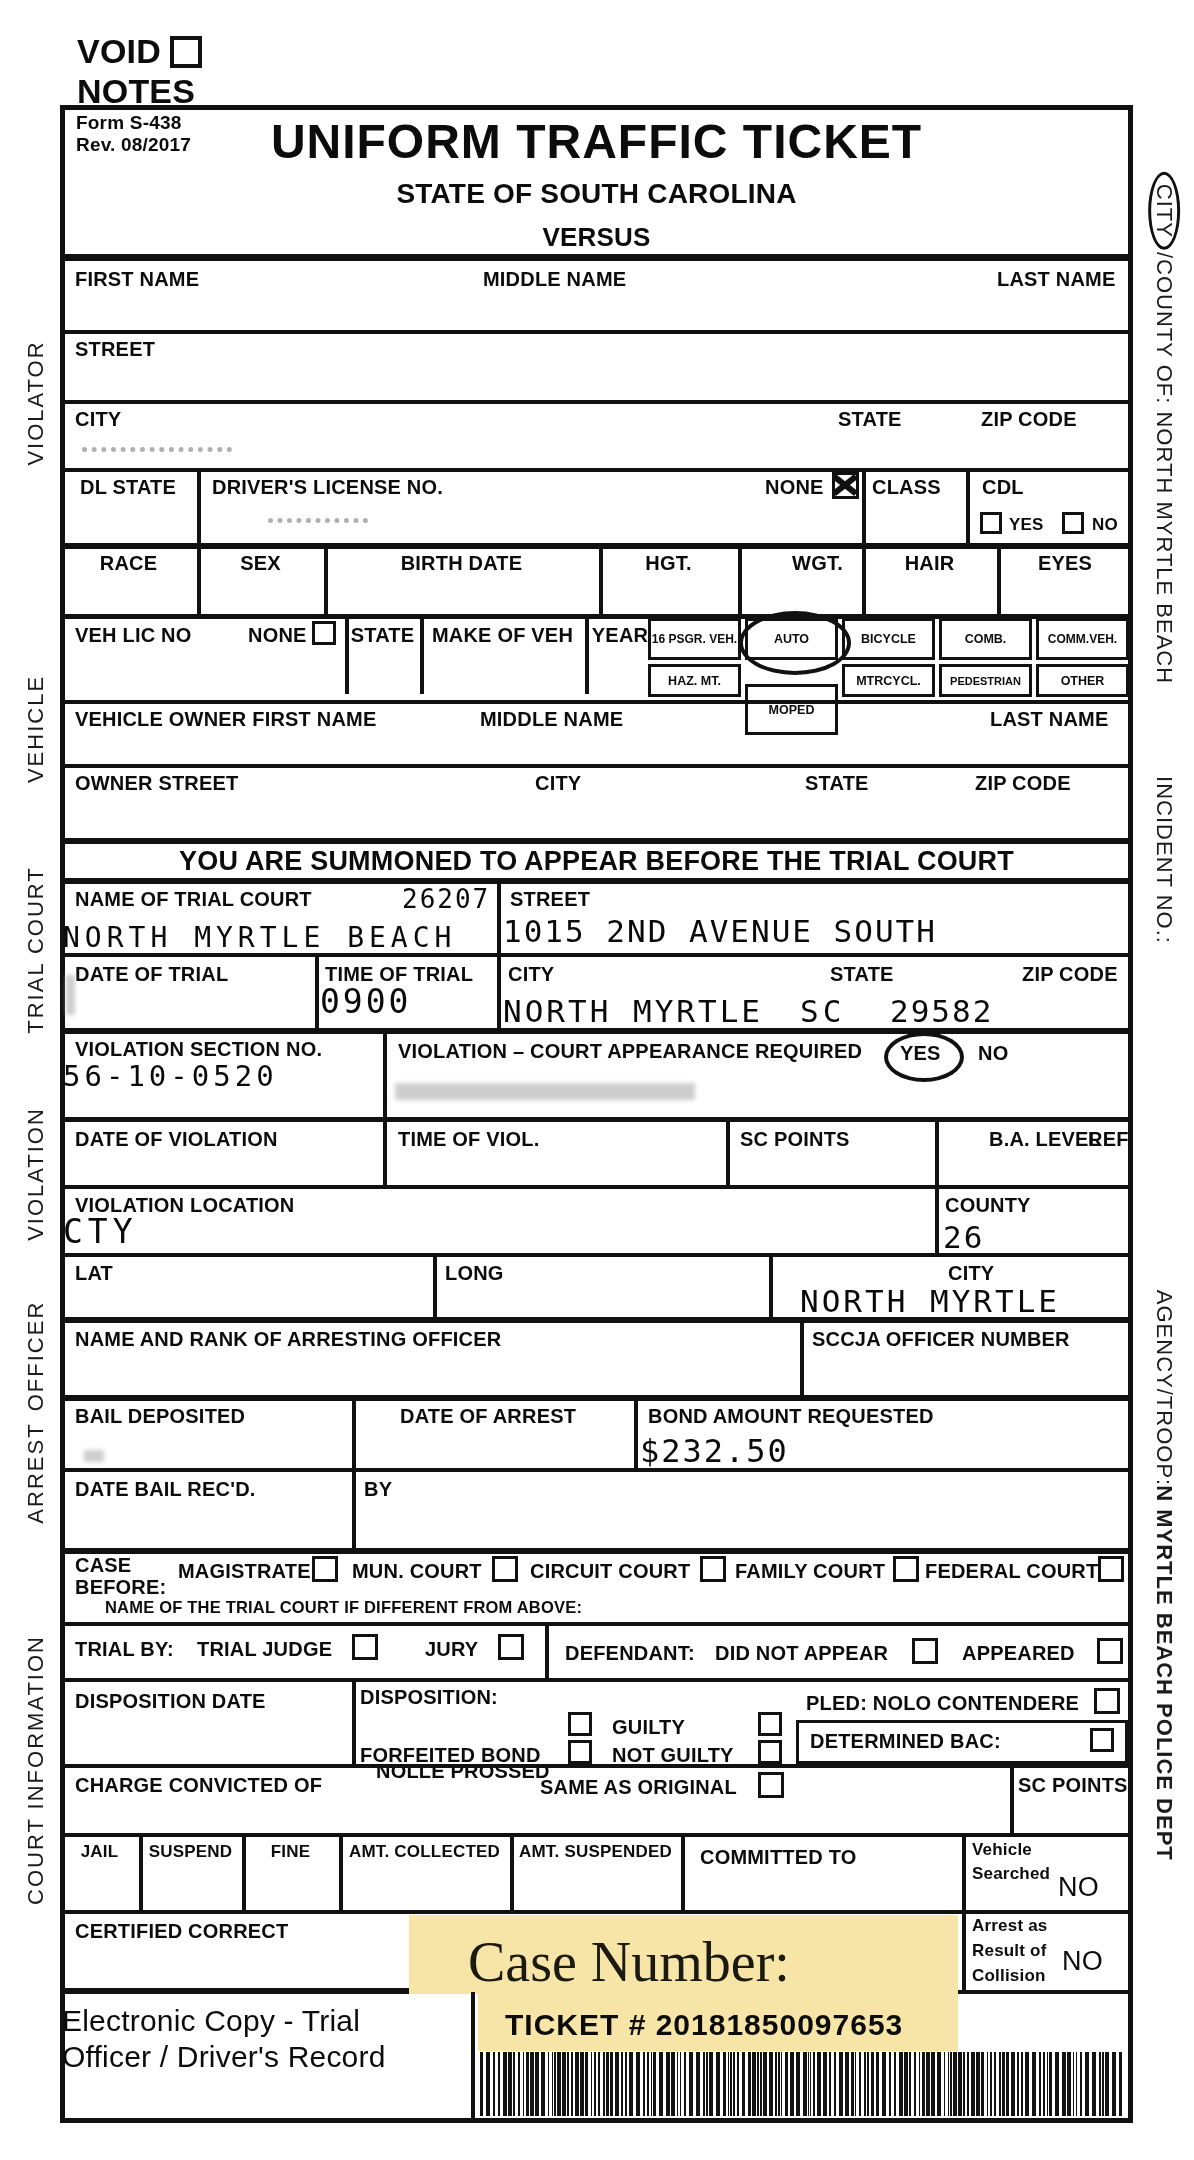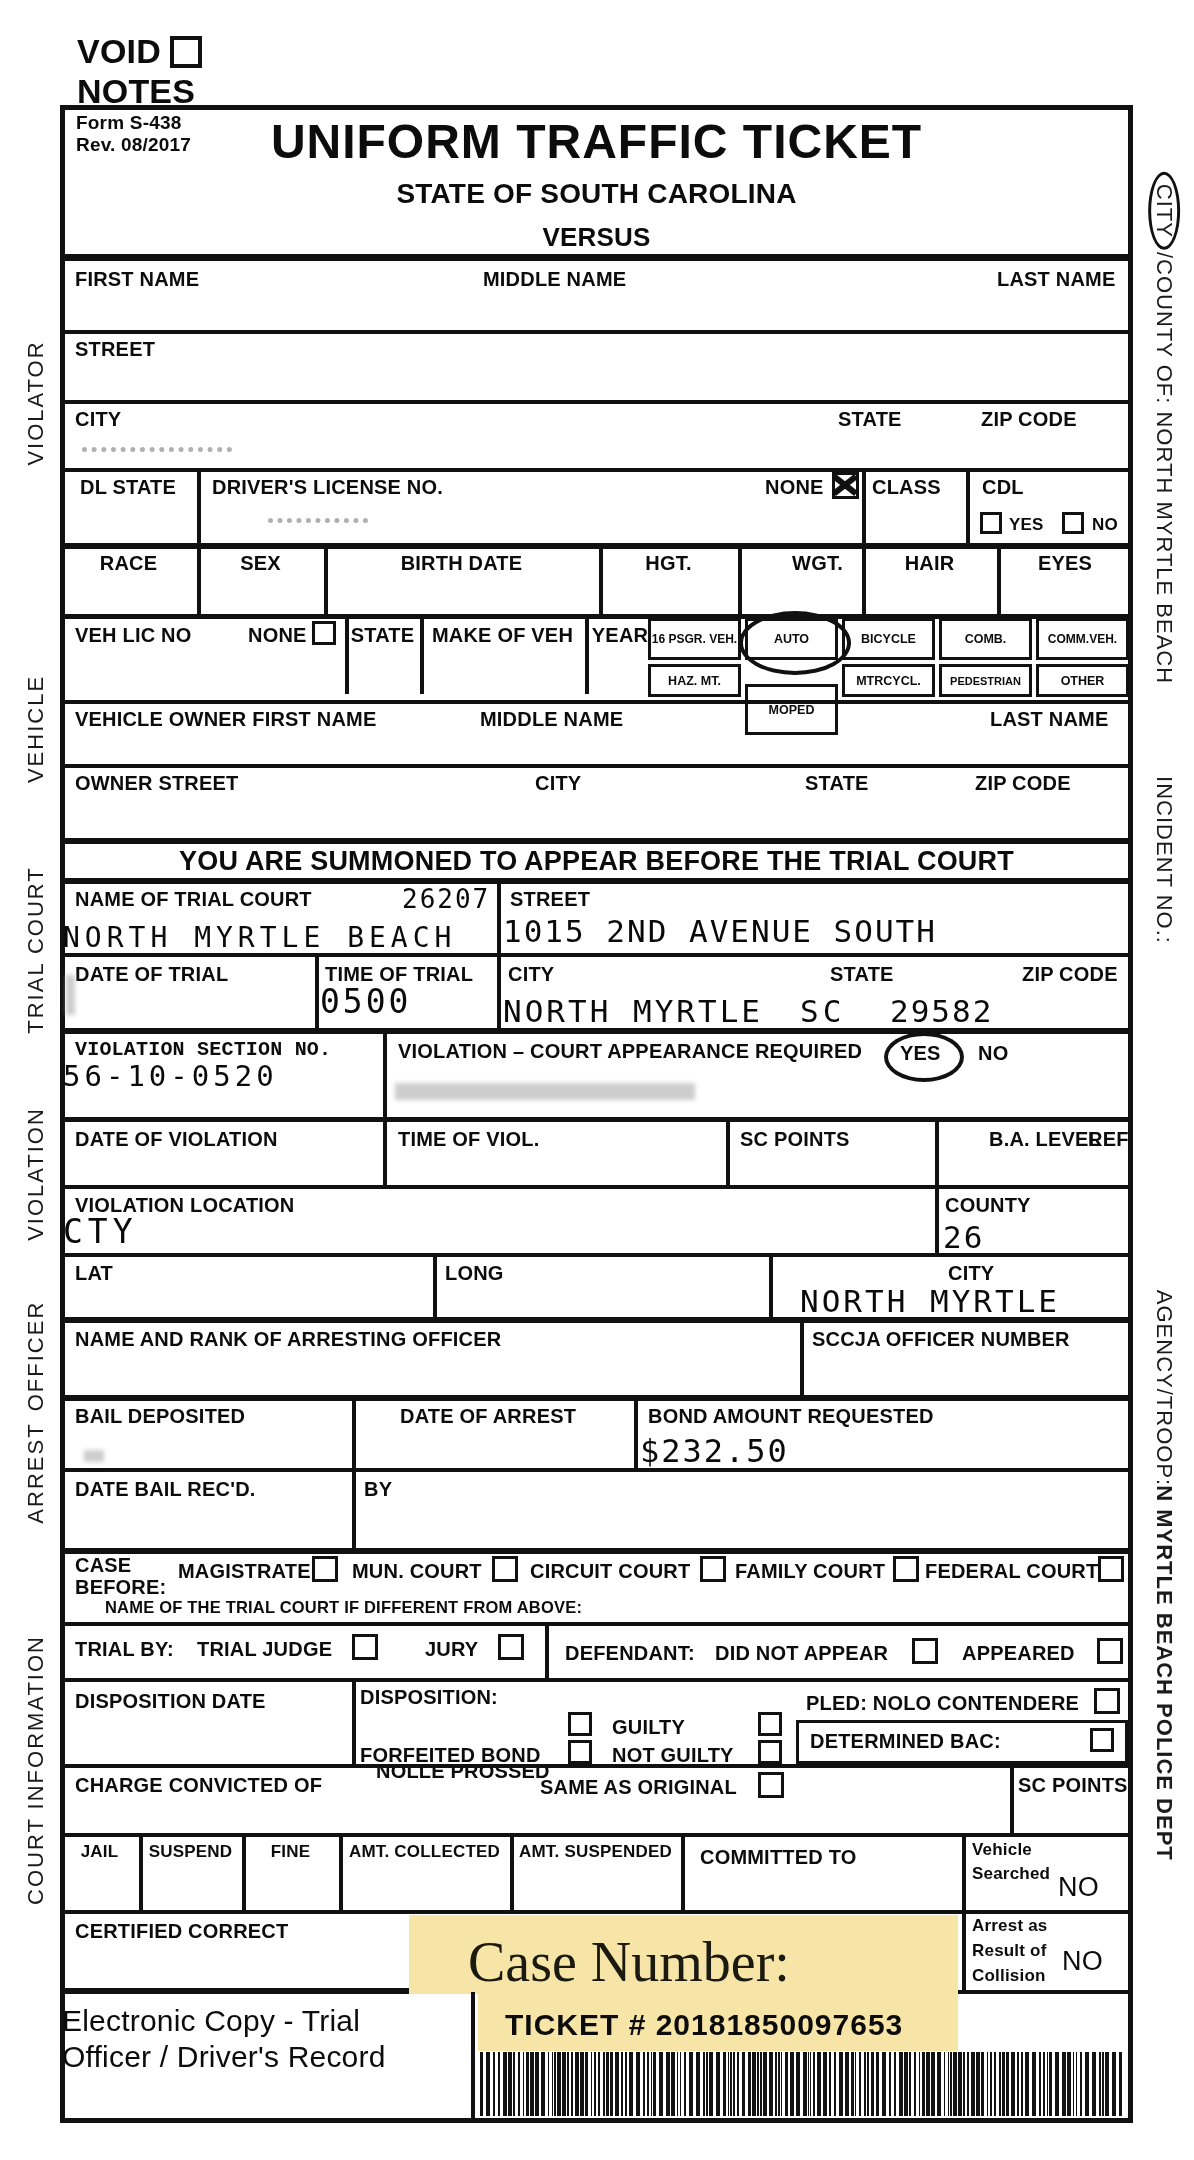--- a/index.html
+++ b/index.html
@@ -129,32 +129,32 @@
 <div class="lbl" style="left:75px;top:888px;">NAME OF TRIAL COURT</div>
 <div class="mono" style="left:402px;top:884px;font-size:26px;letter-spacing:2px;">26207</div>
 <div class="mono" style="left:63px;top:921px;font-size:28px;letter-spacing:5px;">NORTH MYRTLE BEACH</div>
 <div class="lbl" style="left:510px;top:888px;">STREET</div>
 <div class="mono" style="left:503px;top:913px;font-size:31px;letter-spacing:2px;">1015 2ND AVENUE SOUTH</div>
 <div class="line" style="left:497px;top:882px;width:4px;height:71px;"></div>
 <div class="line" style="left:60px;top:953px;width:1073px;height:4px;"></div>
 <div class="lbl" style="left:75px;top:963px;">DATE OF TRIAL</div>
 <div class="redact" style="left:66px;top:975px;width:9px;height:40px;"></div>
 <div class="lbl" style="left:325px;top:963px;">TIME OF TRIAL</div>
-<div class="mono" style="left:320px;top:982px;font-size:33px;letter-spacing:3px;">0500</div>
+<div class="mono" style="left:320px;top:982px;font-size:33px;letter-spacing:3px;">0900</div>
 <div class="lbl" style="left:508px;top:963px;">CITY</div>
 <div class="lbl" style="left:830px;top:963px;">STATE</div>
 <div class="lbl" style="left:1022px;top:963px;">ZIP CODE</div>
 <div class="mono" style="left:503px;top:993px;font-size:31px;letter-spacing:3px;">NORTH MYRTLE</div>
 <div class="mono" style="left:800px;top:993px;font-size:31px;letter-spacing:4px;">SC</div>
 <div class="mono" style="left:890px;top:993px;font-size:31px;letter-spacing:2px;">29582</div>
 <div class="line" style="left:315px;top:957px;width:4px;height:71px;"></div>
 <div class="line" style="left:497px;top:957px;width:4px;height:71px;"></div>
 <div class="line" style="left:60px;top:1028px;width:1073px;height:6px;"></div>
 
-<div class="lbl" style="left:75px;top:1038px;font-family:Liberation Mono, monospace;">VIOLATION SECTION NO.</div>
+<div class="lbl" style="left:75px;top:1038px;">VIOLATION SECTION NO.</div>
 <div class="mono" style="left:63px;top:1059px;font-size:29px;letter-spacing:4px;">56-10-0520</div>
 <div class="lbl" style="left:398px;top:1040px;">VIOLATION – COURT APPEARANCE REQUIRED</div>
 <div class="lbl" style="left:900px;top:1042px;">YES</div>
 <div class="oval" style="left:884px;top:1032px;width:72px;height:42px;"></div>
 <div class="lbl" style="left:978px;top:1042px;">NO</div>
 <div class="redact" style="left:395px;top:1083px;width:300px;height:17px;"></div>
 <div class="line" style="left:383px;top:1032px;width:4px;height:85px;"></div>
 <div class="line" style="left:60px;top:1117px;width:1073px;height:5px;"></div>
 <div class="lbl" style="left:75px;top:1128px;">DATE OF VIOLATION</div>
 <div class="lbl" style="left:398px;top:1128px;">TIME OF VIOL.</div>

